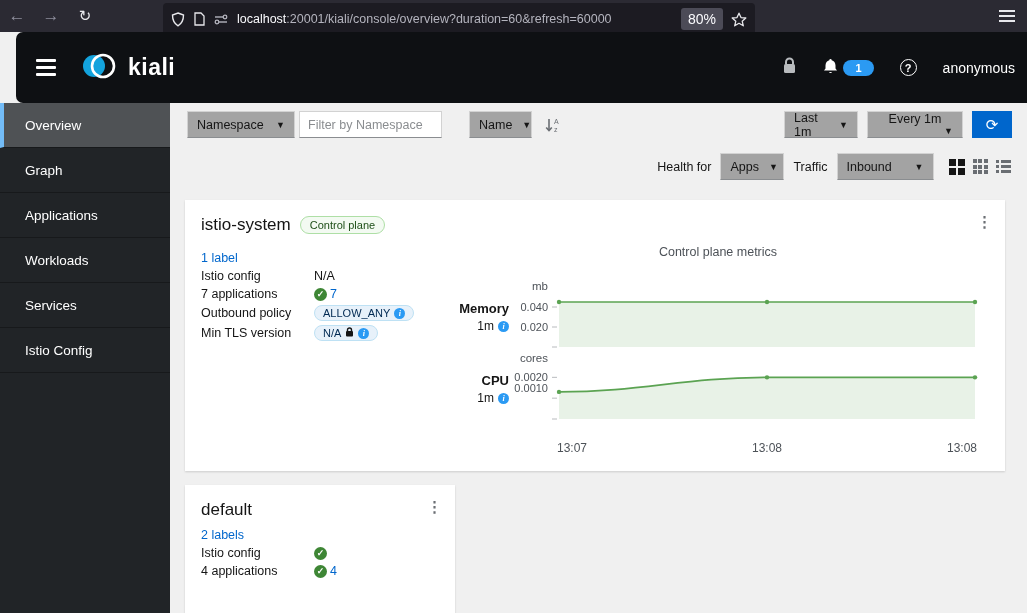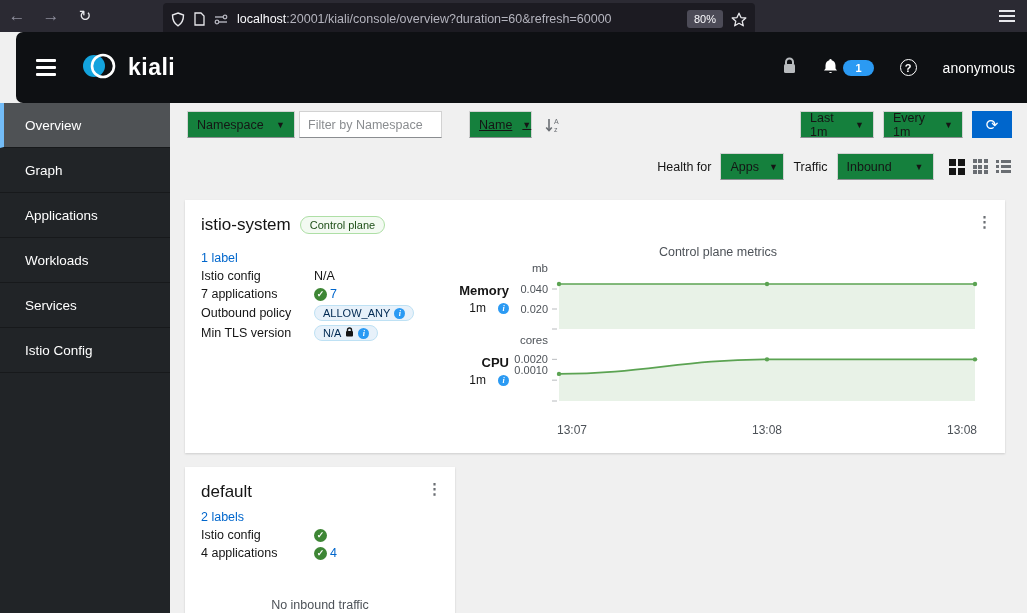--- a/index.html
+++ b/index.html
@@ -10,21 +10,21 @@
   
   .browser-bar { position:absolute; top:0; left:0; width:1027px; height:32px;
     background:#2b2a33; display:flex; align-items:center; }
   .nav-btn { color:#8f8f9d; font-size:17px; width:34px; text-align:center; cursor:default; }
   .nav-btn.reload { color:#e8e8ec; font-size:15px; }
   .url-bar { position:absolute; left:163px; top:3px; width:592px; height:32px;
     background:#1c1b22; border-radius:4px; display:flex; align-items:center; padding:0 8px; }
   .url-icon { display:inline-flex; margin-right:9px; }
   .url-text { font-size:12.5px; color:#b4b4be; white-space:nowrap; overflow:hidden; flex:1; }
   .url-text .host { color:#fbfbfe; }
-  .zoom-badge { background:#4c4b57; color:#fbfbfe; font-size:11px; padding:3px 7px;
+  .zoom-badge { background:#4c4b57; color:#fbfbfe; font-size:14px; padding:3px 7px;
     border-radius:3px; margin:0 8px 0 6px; }
   .browser-menu { position:absolute; right:12px; top:7px; color:#e8e8ec; font-size:15px;
     letter-spacing:1px; }
   .hamburger-bars span { display:block; width:16px; height:2px; background:#e8e8ec; margin:3px 0; }
 
   
   .masthead { position:absolute; top:32px; left:16px; width:1027px; height:71px;
     background:#0e1013; display:flex; align-items:center;border-radius:7px; }
   .mast-hamburger { margin-left:20px; cursor:pointer; }
   .mast-hamburger span { display:block; width:20px; height:3px; background:#fff; margin:4px 0; border-radius:1px; }
@@ -43,28 +43,28 @@
   .nav-item { height:45px; display:flex; align-items:center; padding-left:25px;
     color:#fff; font-size:13.5px; border-bottom:1px solid #17191b; cursor:pointer; }
   .nav-item.active { background:#4f5255; border-left:4px solid #73bcf7; padding-left:21px; }
 
   
   .main { position:absolute; top:103px; left:170px; width:857px; bottom:0;
     background:#f0f0f0; overflow:hidden; }
   .toolbar1 { display:flex; align-items:center; padding:8px 15px 0 17px; }
   .toolbar2 { display:flex; align-items:center; justify-content:flex-end;
     padding:15px 16px 0 0; gap:9px; }
-  .pf-select { background:#15803d; border:1px solid #d2d2d2; border-bottom-color:#8a8d90;
+  .pf-select { background:#a3a3a3; border:1px solid #d2d2d2; border-bottom-color:#8a8d90;
     height:27px; display:flex; align-items:center; padding:0 9px; font-size:12.5px;
     color:#151515; cursor:pointer; }
   .pf-select .caret { margin-left:auto; font-size:9px; color:#151515; padding-left:10px; }
   .sel-namespace { width:108px; }
-  .sel-name { width:63px; margin-left:27px;text-decoration:underline; }
+  .sel-name { width:63px; margin-left:27px; }
   .sel-duration { width:74px; }
-  .sel-refresh-int { width:80px; margin-left:9px; }
+  .sel-refresh-int { width:96px; margin-left:9px;flex-direction:column; }
   .sel-apps { width:64px;text-align:right; }
   .sel-inbound { width:97px; }
   .filter-input { width:143px; height:27px; border:1px solid #d2d2d2; border-bottom-color:#8a8d90;
     padding:0 8px; font-size:12.5px; color:#151515; margin-left:4px; background:#fff;
     font-family:"Liberation Sans", sans-serif; }
   .filter-input::placeholder { color:#8a8d90; }
   .sort-icon { margin-left:13px; display:flex; align-items:center; }
   .right-group { margin-left:auto; display:flex; align-items:center; }
   .refresh-btn { width:40px; height:27px; background:#0066cc; border:none; color:#fff;
     font-size:15px; margin-left:9px; cursor:pointer; display:flex; align-items:center;
@@ -103,26 +103,26 @@
     cursor:pointer; }
   .info-dot { width:11px; height:11px; background:#2b9af3; border-radius:50%; color:#fff;
     font-size:8px; font-style:italic; font-weight:bold; display:inline-flex; align-items:center;
     justify-content:center; font-family:"Liberation Serif", serif; }
   .no-traffic { text-align:center; color:#4d5258; font-size:12.5px; margin-top:38px; }
 
   
   .card-body { display:flex; margin-top:8px; }
   .details-col { width:250px; flex:none; }
   .charts-col { flex:1; padding-top:2px; }
-  .chart-title { text-align:center; font-size:12.5px; color:#4d5258; margin-bottom:20px; }
+  .chart-title { text-align:center; font-size:12.5px; color:#4d5258; margin-bottom:38px; }
   .spark-row { display:flex; margin-bottom:22px; }
   .metric-col { width:58px; flex:none; text-align:right; padding-top:4px; }
   .metric-name { font-size:13px; font-weight:bold; color:#151515; }
   .metric-dur { font-size:12px; color:#151515; margin-top:3px; display:inline-flex;
-    align-items:center; gap:12px; }
+    align-items:center; gap:4px; }
   .yaxis { width:48px; flex:none; position:relative; }
   .yaxis .unit { position:absolute; top:-17px; right:9px; font-size:11.5px; color:#4d5258; }
   .yaxis .tick { position:absolute; right:9px; font-size:11px; color:#4d5258; }
   .spark-plot { width:420px; height:50px; position:relative; }
   .spark-plot svg { overflow:visible; display:block; }
   .xaxis { display:flex; justify-content:space-between; width:420px; margin-left:106px;
     margin-top:2px; font-size:12px; color:#4d5258; }
 </style>
 </head>
 <body>

